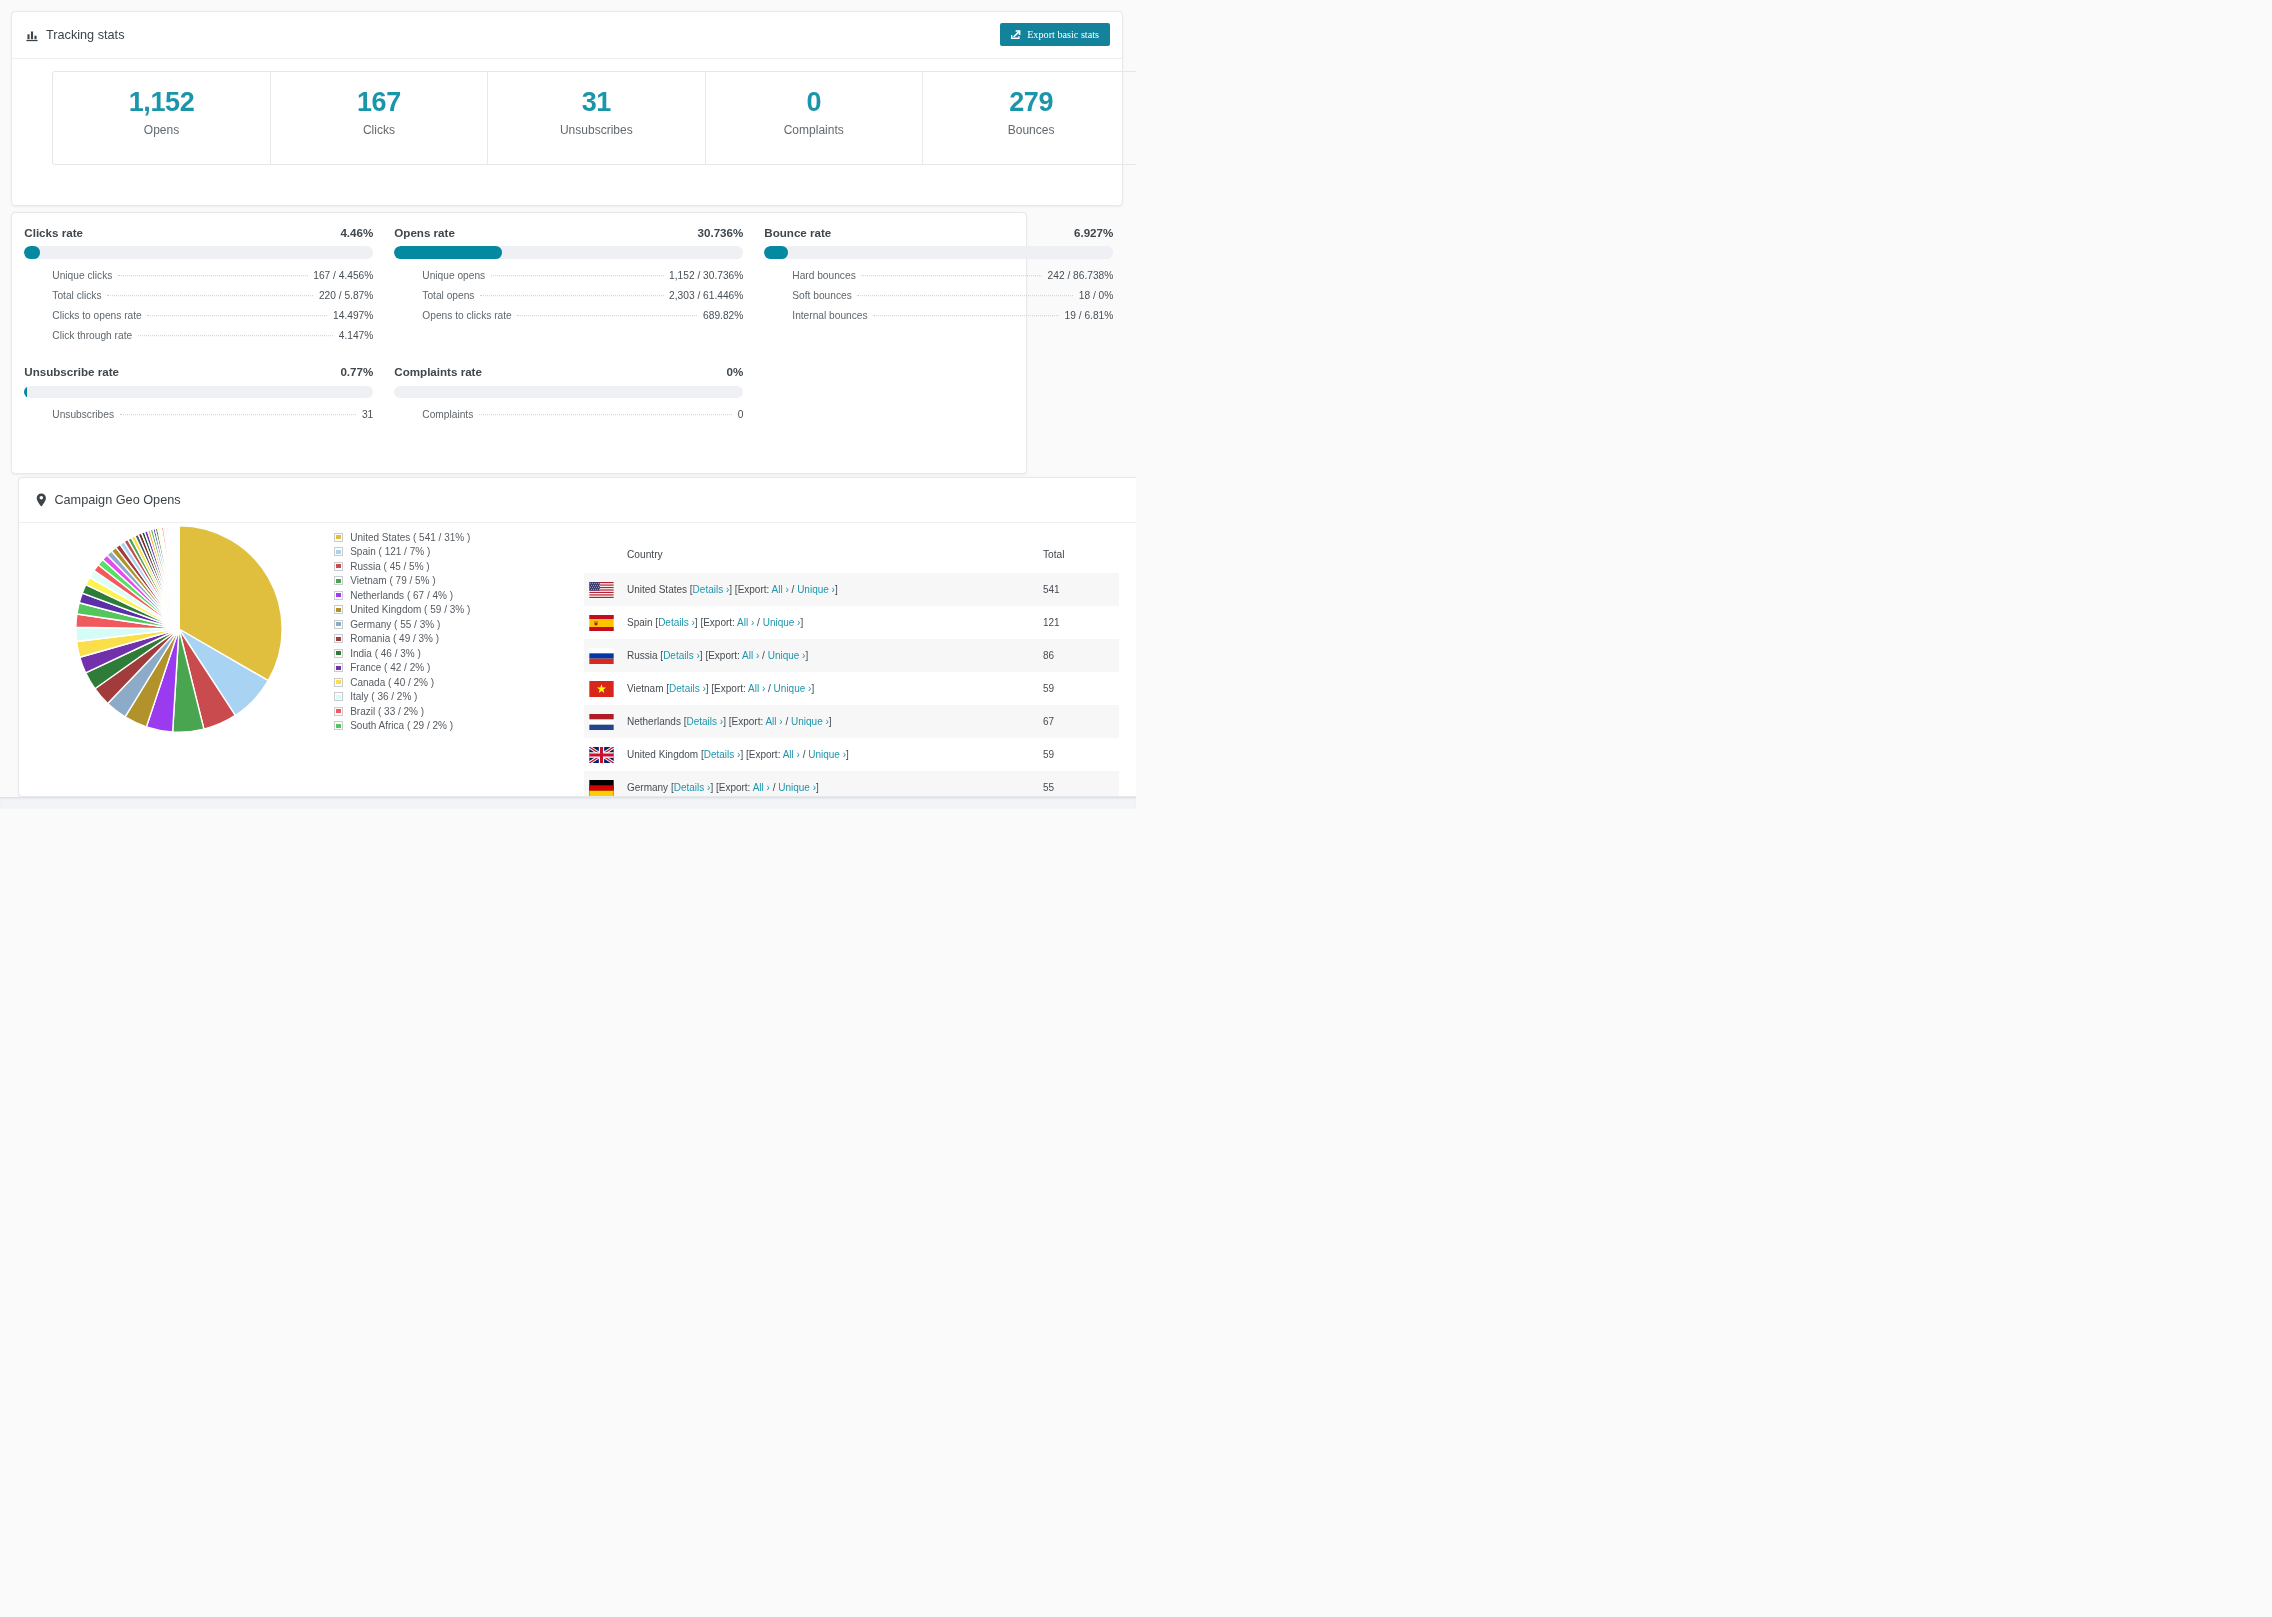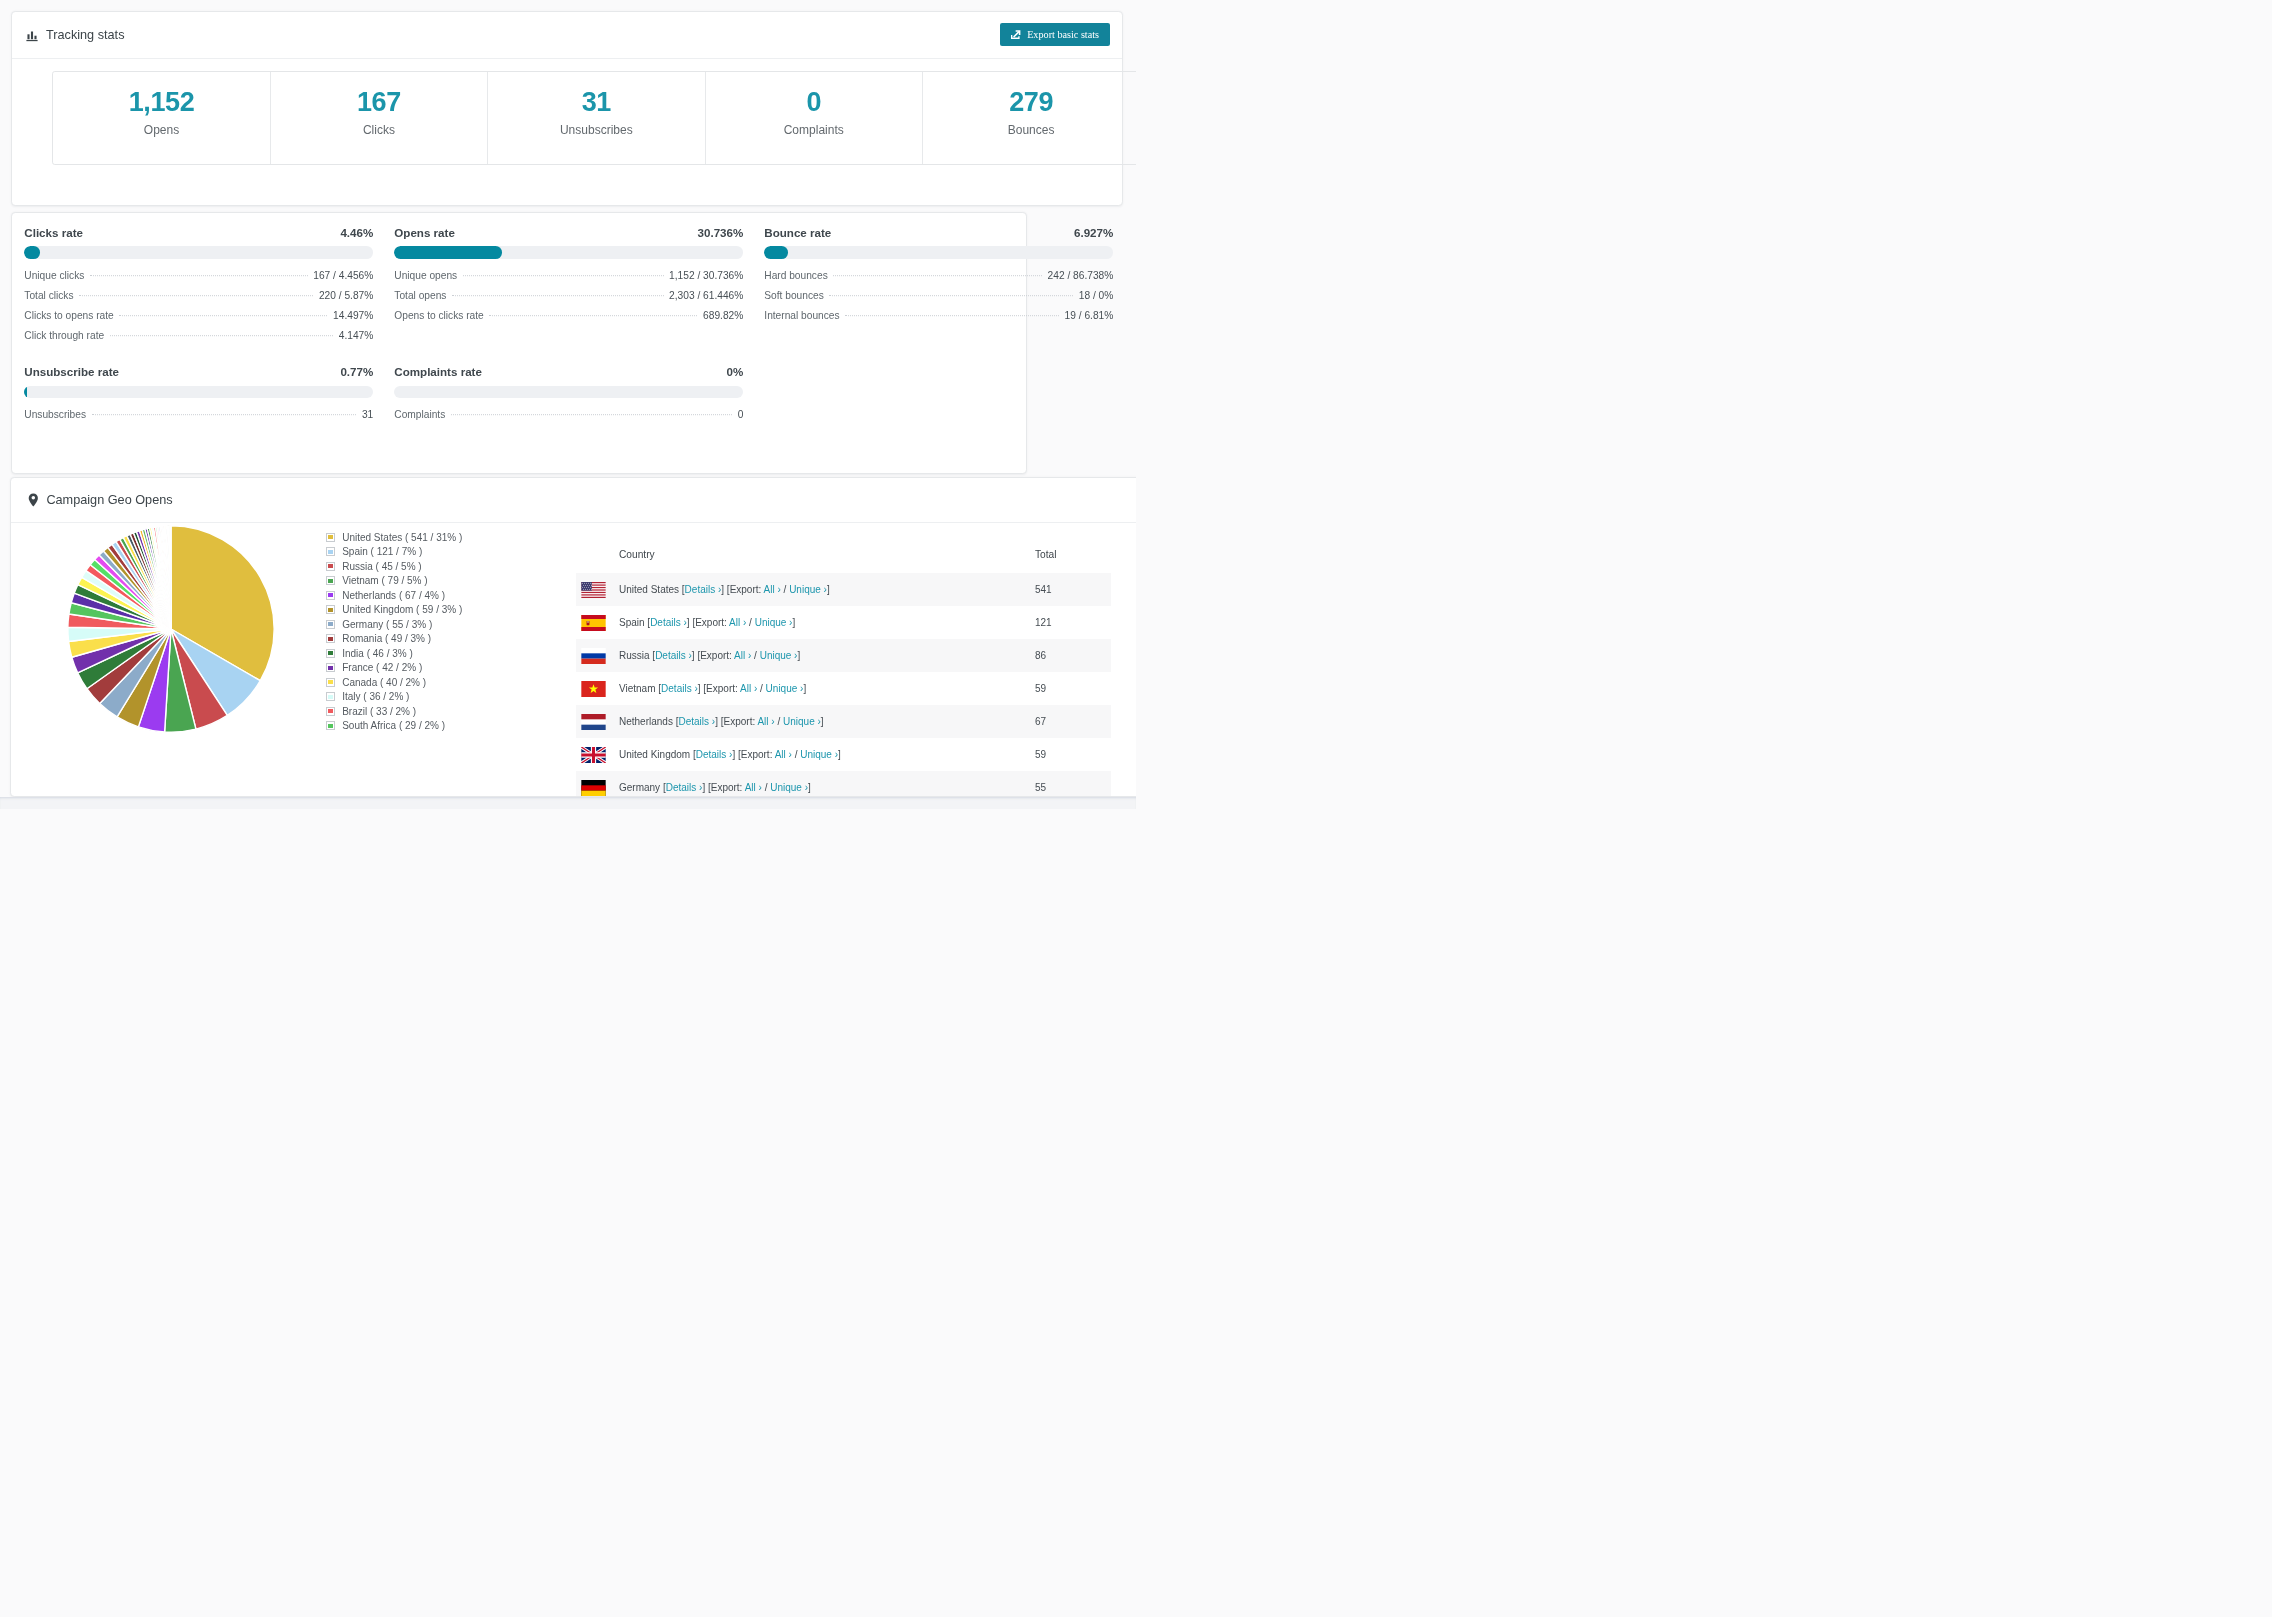--- a/index.html
+++ b/index.html
@@ -42,25 +42,25 @@
   
   #card-rates { left:11.3px; top:212px; width:1016px; height:262px; }
   .rate-panel { position:absolute; width:349px; }
   .rp-head { display:flex; justify-content:space-between; align-items:baseline; }
   .rp-title { font-size:11.6px; font-weight:700; color:#3f474d; }
   .rp-value { font-size:11.6px; font-weight:700; color:#3f474d; }
   .rp-bar { margin-top:7.8px; height:12.7px; border-radius:6.4px; background:#eef0f3; overflow:hidden; }
   .rp-fill { height:100%; border-radius:6.4px; background:#0489a0; }
   .rp-rows { margin-top:10.6px; }
   .rp-row { display:flex; align-items:baseline; height:20px; font-size:10.2px; }
-  .rp-row-label { color:#5f676d; white-space:nowrap; }
+  .rp-row-label { color:#5f676d; white-space:nowrap;margin-left:28px; }
   .rp-row-value { color:#474f55; white-space:nowrap; }
   .dots { flex:1; border-bottom:1.4px dotted #cbcfd4; margin:0 5.6px; transform:translateY(-2.8px); }
   
-  #card-geo { left:10px; top:477px; width:1136px; height:320px; overflow:hidden; }
+  #card-geo { left:18px; top:477px; width:1136px; height:320px; overflow:hidden; }
   .geo-header { height:45px; display:flex; align-items:center; gap:7.8px;
     padding:0 17px; border-bottom:0.7px solid #edeff1; font-size:12.7px; color:#3c4449; }
   #pie-wrap { position:absolute; left:54px; top:45px; width:212px; height:212px; }
   #legend { position:absolute; left:315px; top:52px; }
   .legend-item { display:flex; align-items:center; height:14.5px; font-size:10px; color:#555b61; }
   .legend-swatch {
     width:9.2px; height:9.2px; margin-right:7px; flex:none;
     border:0.7px solid #c8ccd0; padding:1.4px; background-clip:content-box; background-color:#000;
   }
   .geo-table { position:absolute; left:565px; top:61px; width:535px; }

